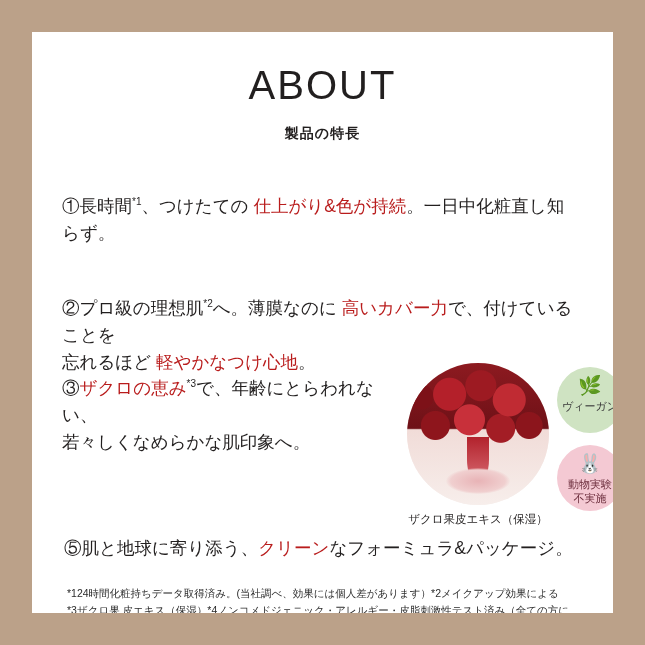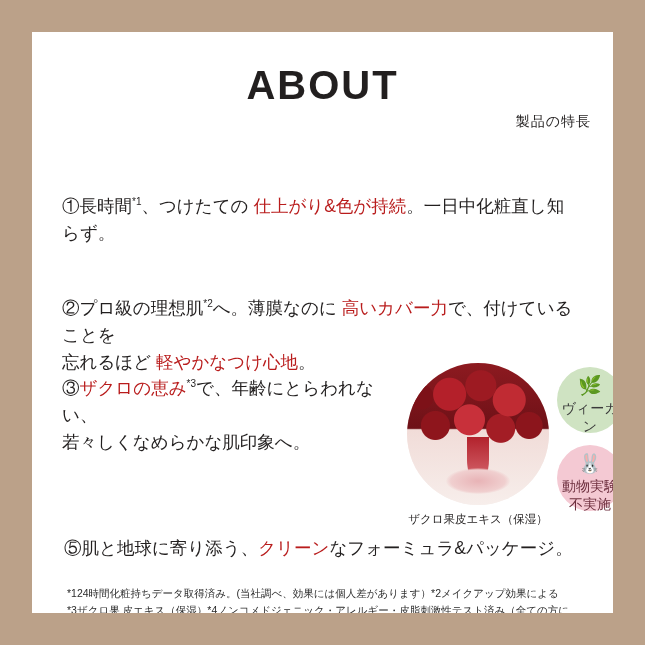--- a/index.html
+++ b/index.html
@@ -34,33 +34,33 @@
     position: relative;
     width: 100%;
     height: 100%;
     padding: 0 22px;
     box-sizing: border-box;
   }
   
   .title {
     text-align: center;
     font-family: "Liberation Sans", sans-serif;
-    font-weight: bold;
+    font-weight: normal;
     font-size: 40px;
     letter-spacing: 2px;
     color: #221f1f;
     margin-top: 33px;
     line-height: 1;
   }
   .subtitle {
-    text-align: right;
+    text-align: center;
     font-size: 14px;
-    font-weight: normal;
-    color: #221f1f;
-    margin-top: 8px;
+    font-weight: bold;
+    color: #221f1f;
+    margin-top: 20px;
     letter-spacing: 1px;
   }
   
   .line {
     font-size: 17.5px;
     color: #221f1f;
     letter-spacing: 0px;
     line-height: 1.55;
   }
   .accent {
@@ -197,21 +197,21 @@
   }
   .badge .glyph {
     font-size: 19px;
     line-height: 20px;
     display: block;
     color: #3f6b33;
   }
   #badge-cruelty .glyph { color: #ffffff; }
   .badge .blabel {
     display: block;
-    font-size: 14px;
+    font-size: 11px;
     line-height: 1.25;
     color: #3a3a3a;
     margin-top: 4px;
     letter-spacing: 0px;
     text-align: center;
   }
   #badge-cruelty .blabel { color: #6d2f3e; }
   
   #footnote {
     position: absolute;

